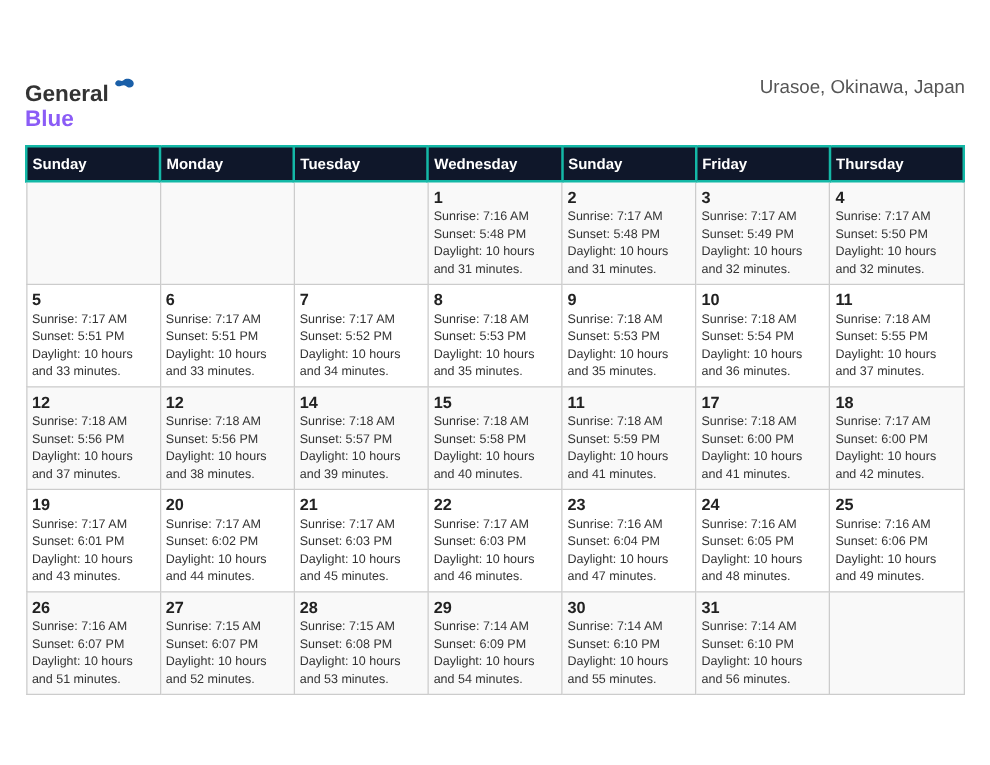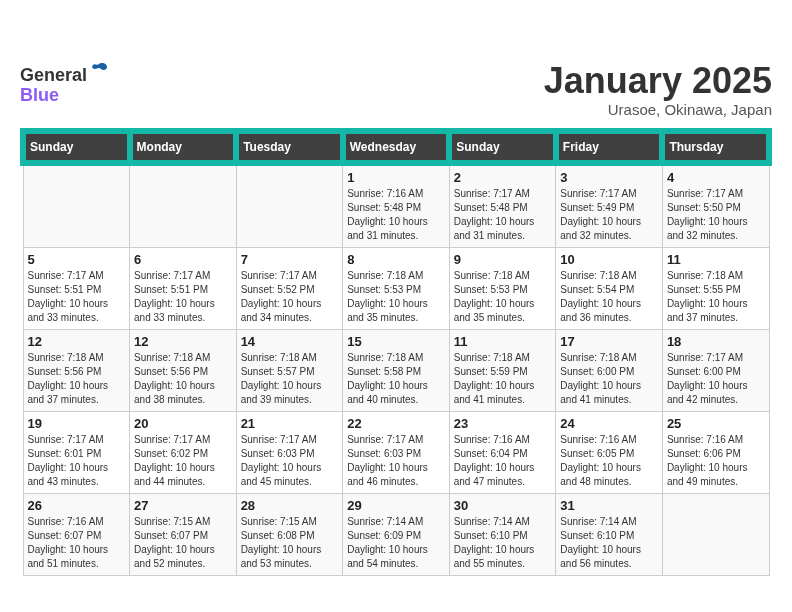--- a/index.html
+++ b/index.html
@@ -45,27 +45,27 @@
     .location {
       font-size: 15px;
       color: #555;
     }
     table {
       width: 100%;
       border-collapse: collapse;
       font-size: 11px;
     }
     thead th {
-      background-color: #404040;
+      background-color: #0f172a;
       color: #fff;
       padding: 6px 4px;
       text-align: left;
       font-size: 12px;
       font-weight: bold;
-      border: 6px solid #14b8a6;
+      border: 2px solid #14b8a6;
     }
     tbody td {
       border: 1px solid #ccc;
       padding: 4px;
       vertical-align: top;
       width: calc(100%/7);
       height: 80px;
     }
     .day-num {
       font-size: 13px;
@@ -99,21 +99,20 @@
         <span class="logo-general">General</span><svg class="logo-icon" viewBox="0 0 20 20" xmlns="http://www.w3.org/2000/svg">
             <path d="M10 3 C12 1, 18 2, 18 6 C18 9, 14 10, 12 8 C10 6, 8 8, 6 8 C4 8, 2 6, 4 4 C6 2, 8 5, 10 3Z" fill="#1a5fa8"></path>
           </svg>
       </div>
       <div class="logo-text">
         <span class="logo-blue">Blue</span>
       </div>
     </div>
   </div>
   <div class="title-block">
-    <div class="month-title">January 2025</div>
     <div class="location">Urasoe, Okinawa, Japan</div>
   </div>
 </div>
 
 <table>
   <thead>
     <tr id="header-row">
     <th>Sunday</th>
         <th>Monday</th>
         <th>Tuesday</th>

